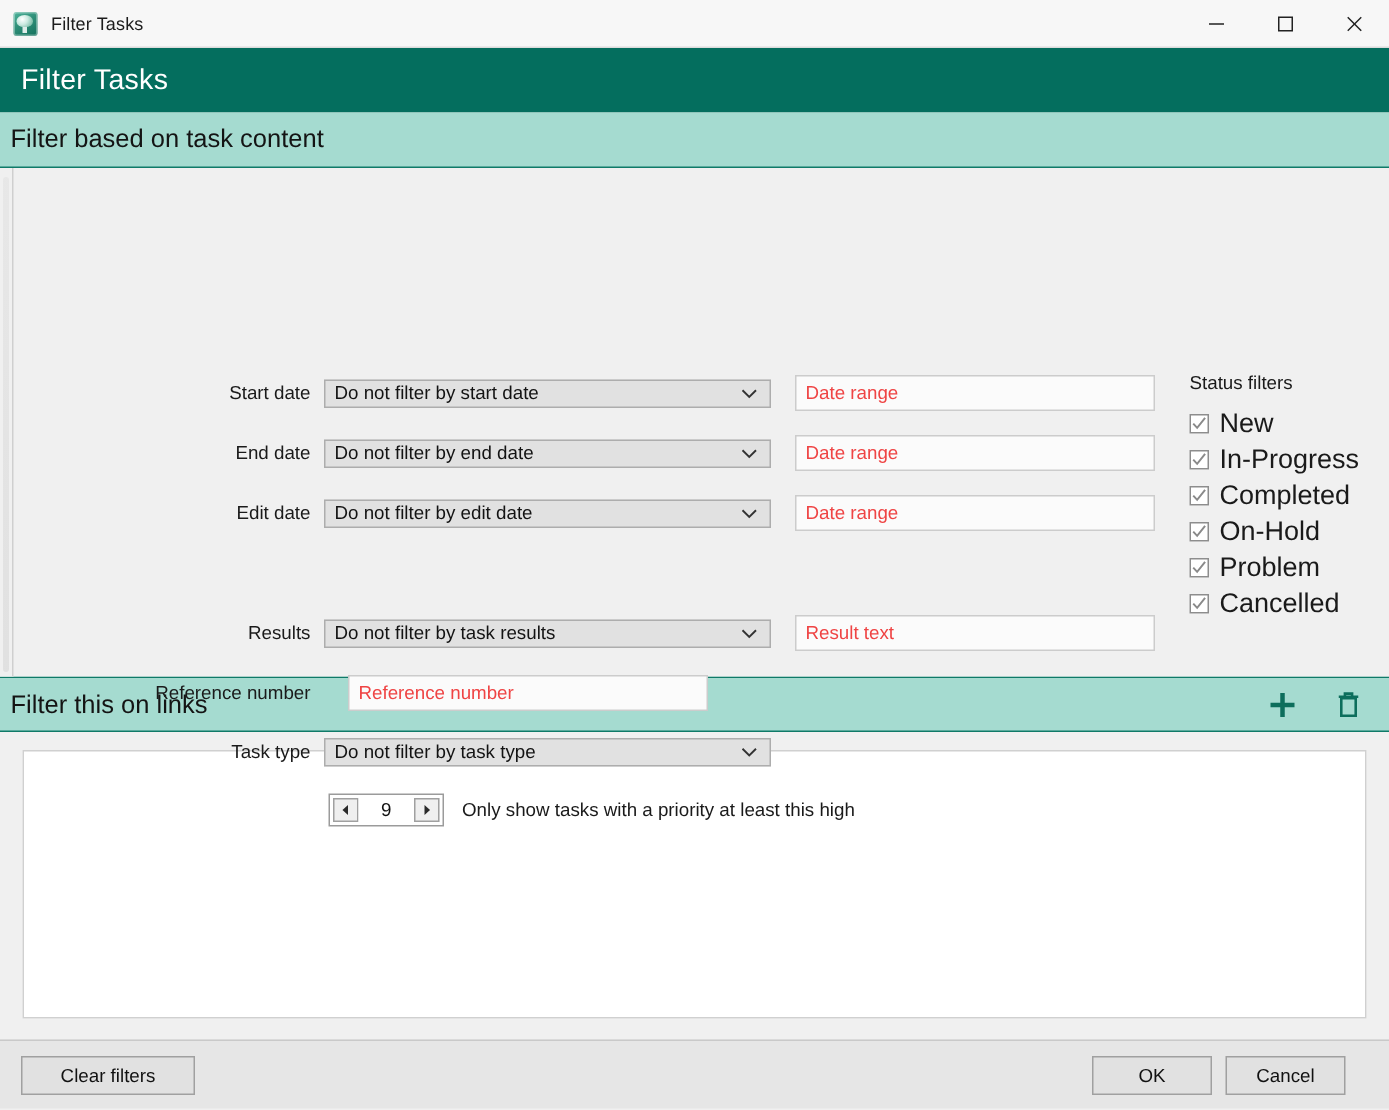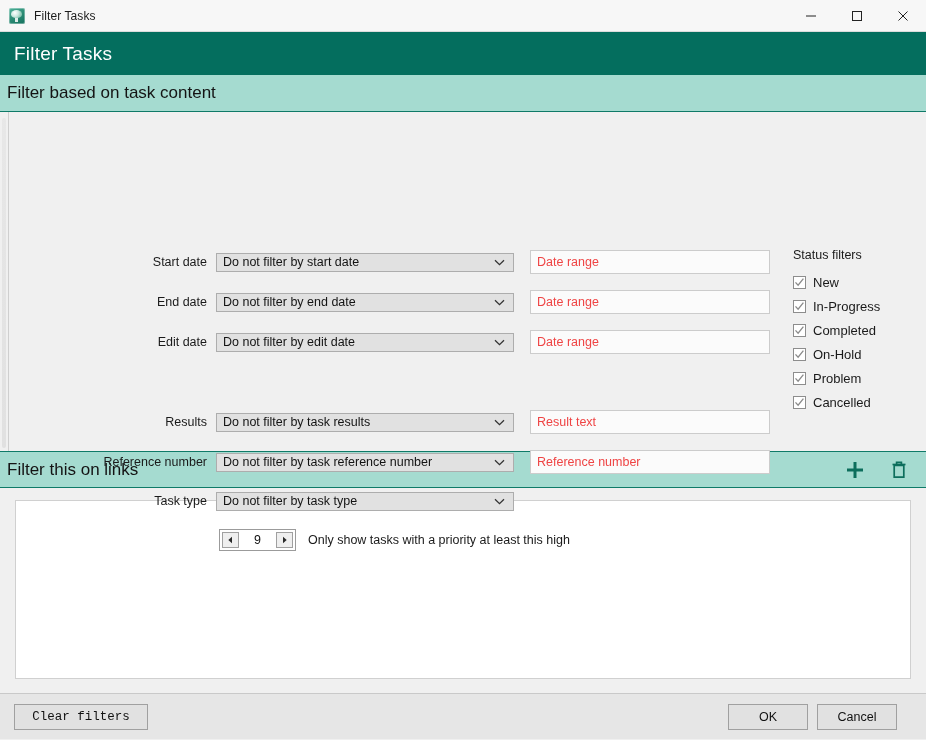--- a/index.html
+++ b/index.html
@@ -250,21 +250,21 @@
     box-sizing: border-box;
     position: relative;
     flex: none;
   }
   .checkbox svg {
     position: absolute;
     left: 0;
     top: 0;
   }
   .check-label {
-    font-size: 13px;
+    font-size: 18px;
     color: #1a1a1a;
     white-space: nowrap;
   }
 
   
   .spin-row {
     position: absolute;
     left: 219px;
     top: 417px;
     display: flex;
@@ -336,21 +336,21 @@
     height: 26px;
     border: 1px solid #a0a0a0;
     background: #e1e1e1;
     box-sizing: border-box;
     display: flex;
     align-items: center;
     justify-content: center;
     font-size: 12.5px;
     color: #111;
   }
-  .btn.clear { width: 134px; font-family: Liberation Mono, monospace; }
+  .btn.clear { width: 116px; }
   .btn.ok { width: 80px; }
   .btn.cancel { width: 80px; }
   .footer-right {
     position: absolute;
     right: 29px;
     display: flex;
     gap: 9px;
   }
 </style>
 </head>
@@ -448,28 +448,20 @@
               <path d="M1 1.2 L5.5 5.6 L10 1.2" fill="none" stroke="#333" stroke-width="1.3"></path>
             </svg>
         </span>
       </div>
       <div class="gap"></div>
       <div class="textfield">Result text</div>
     </div>
 
     <div class="row" style="left:86px; top:338px;">
       <span class="field-label">Reference number</span>
-      <div class="combo">
-        <span class="cv">Do not filter by task reference number</span>
-        <span class="chev">
-          <svg width="11" height="7" viewBox="0 0 11 7">
-              <path d="M1 1.2 L5.5 5.6 L10 1.2" fill="none" stroke="#333" stroke-width="1.3"></path>
-            </svg>
-        </span>
-      </div>
       <div class="gap"></div>
       <div class="textfield">Reference number</div>
     </div>
 
     <div class="row" style="left:86px; top:377px;">
       <span class="field-label">Task type</span>
       <div class="combo">
         <span class="cv">Do not filter by task type</span>
         <span class="chev">
           <svg width="11" height="7" viewBox="0 0 11 7">

